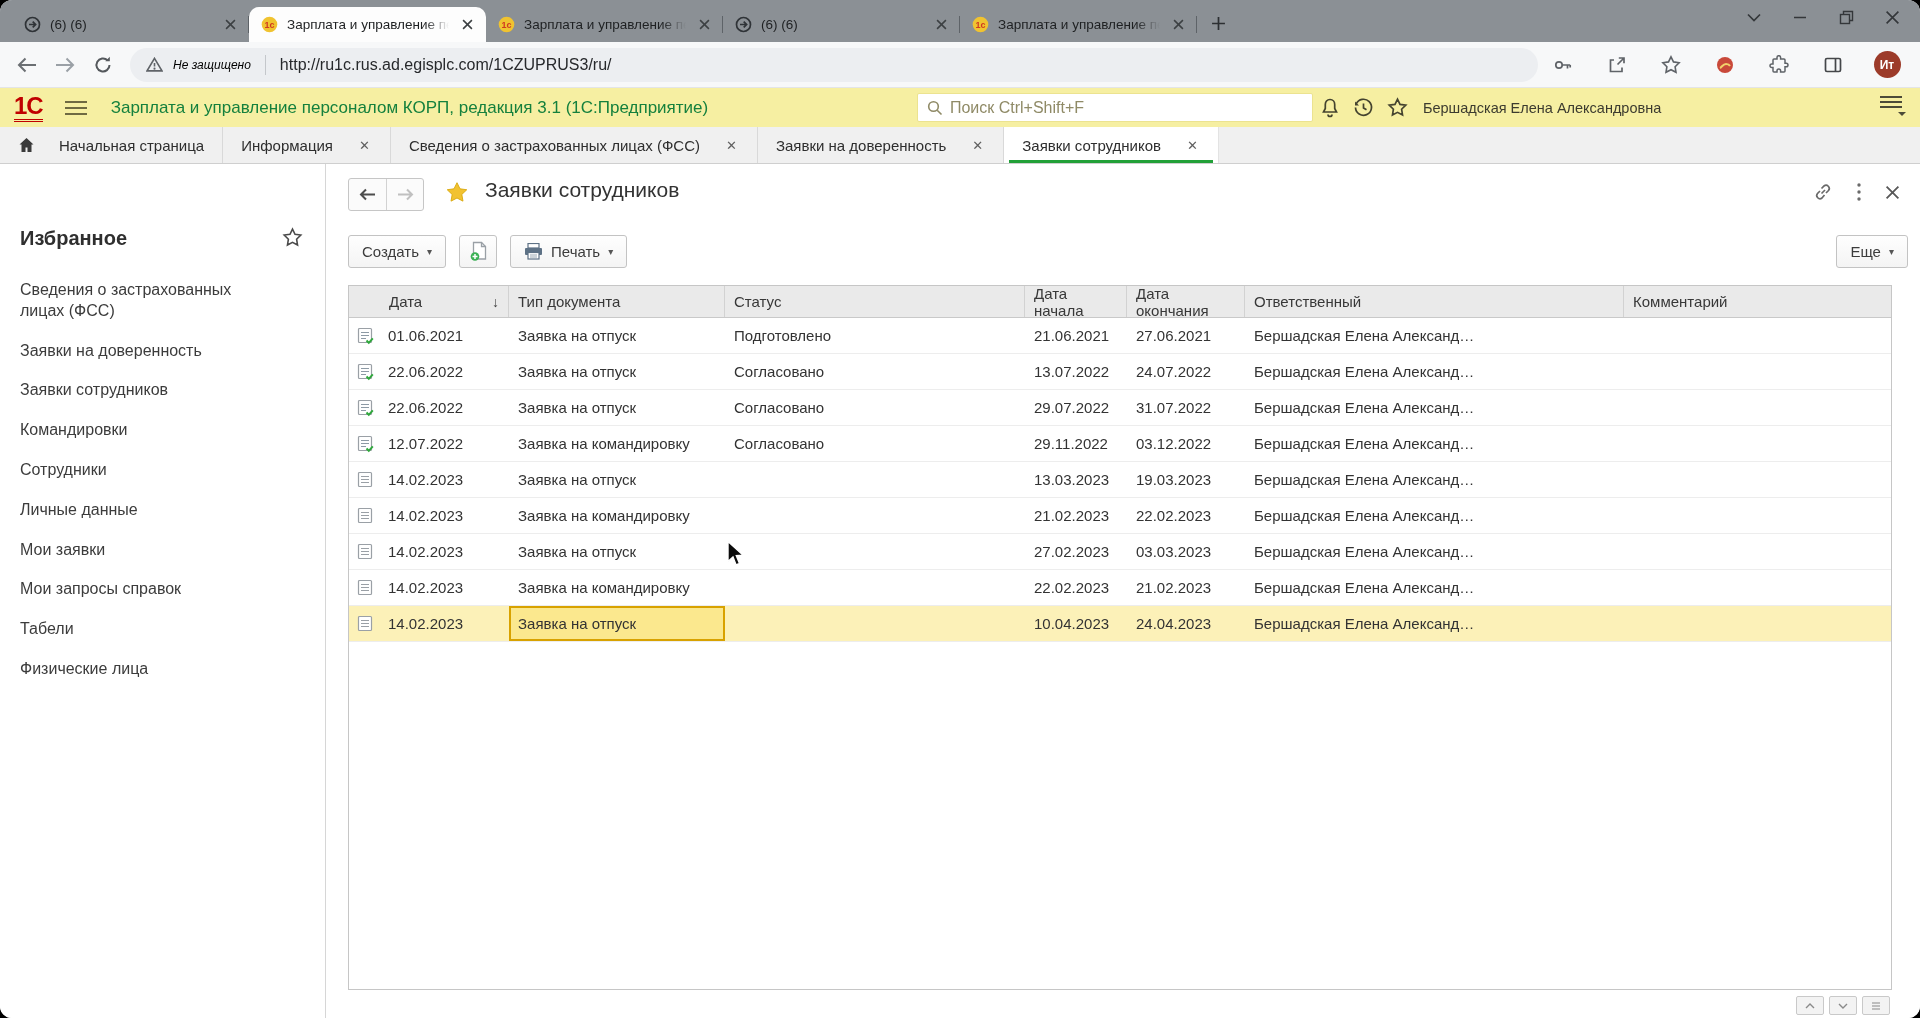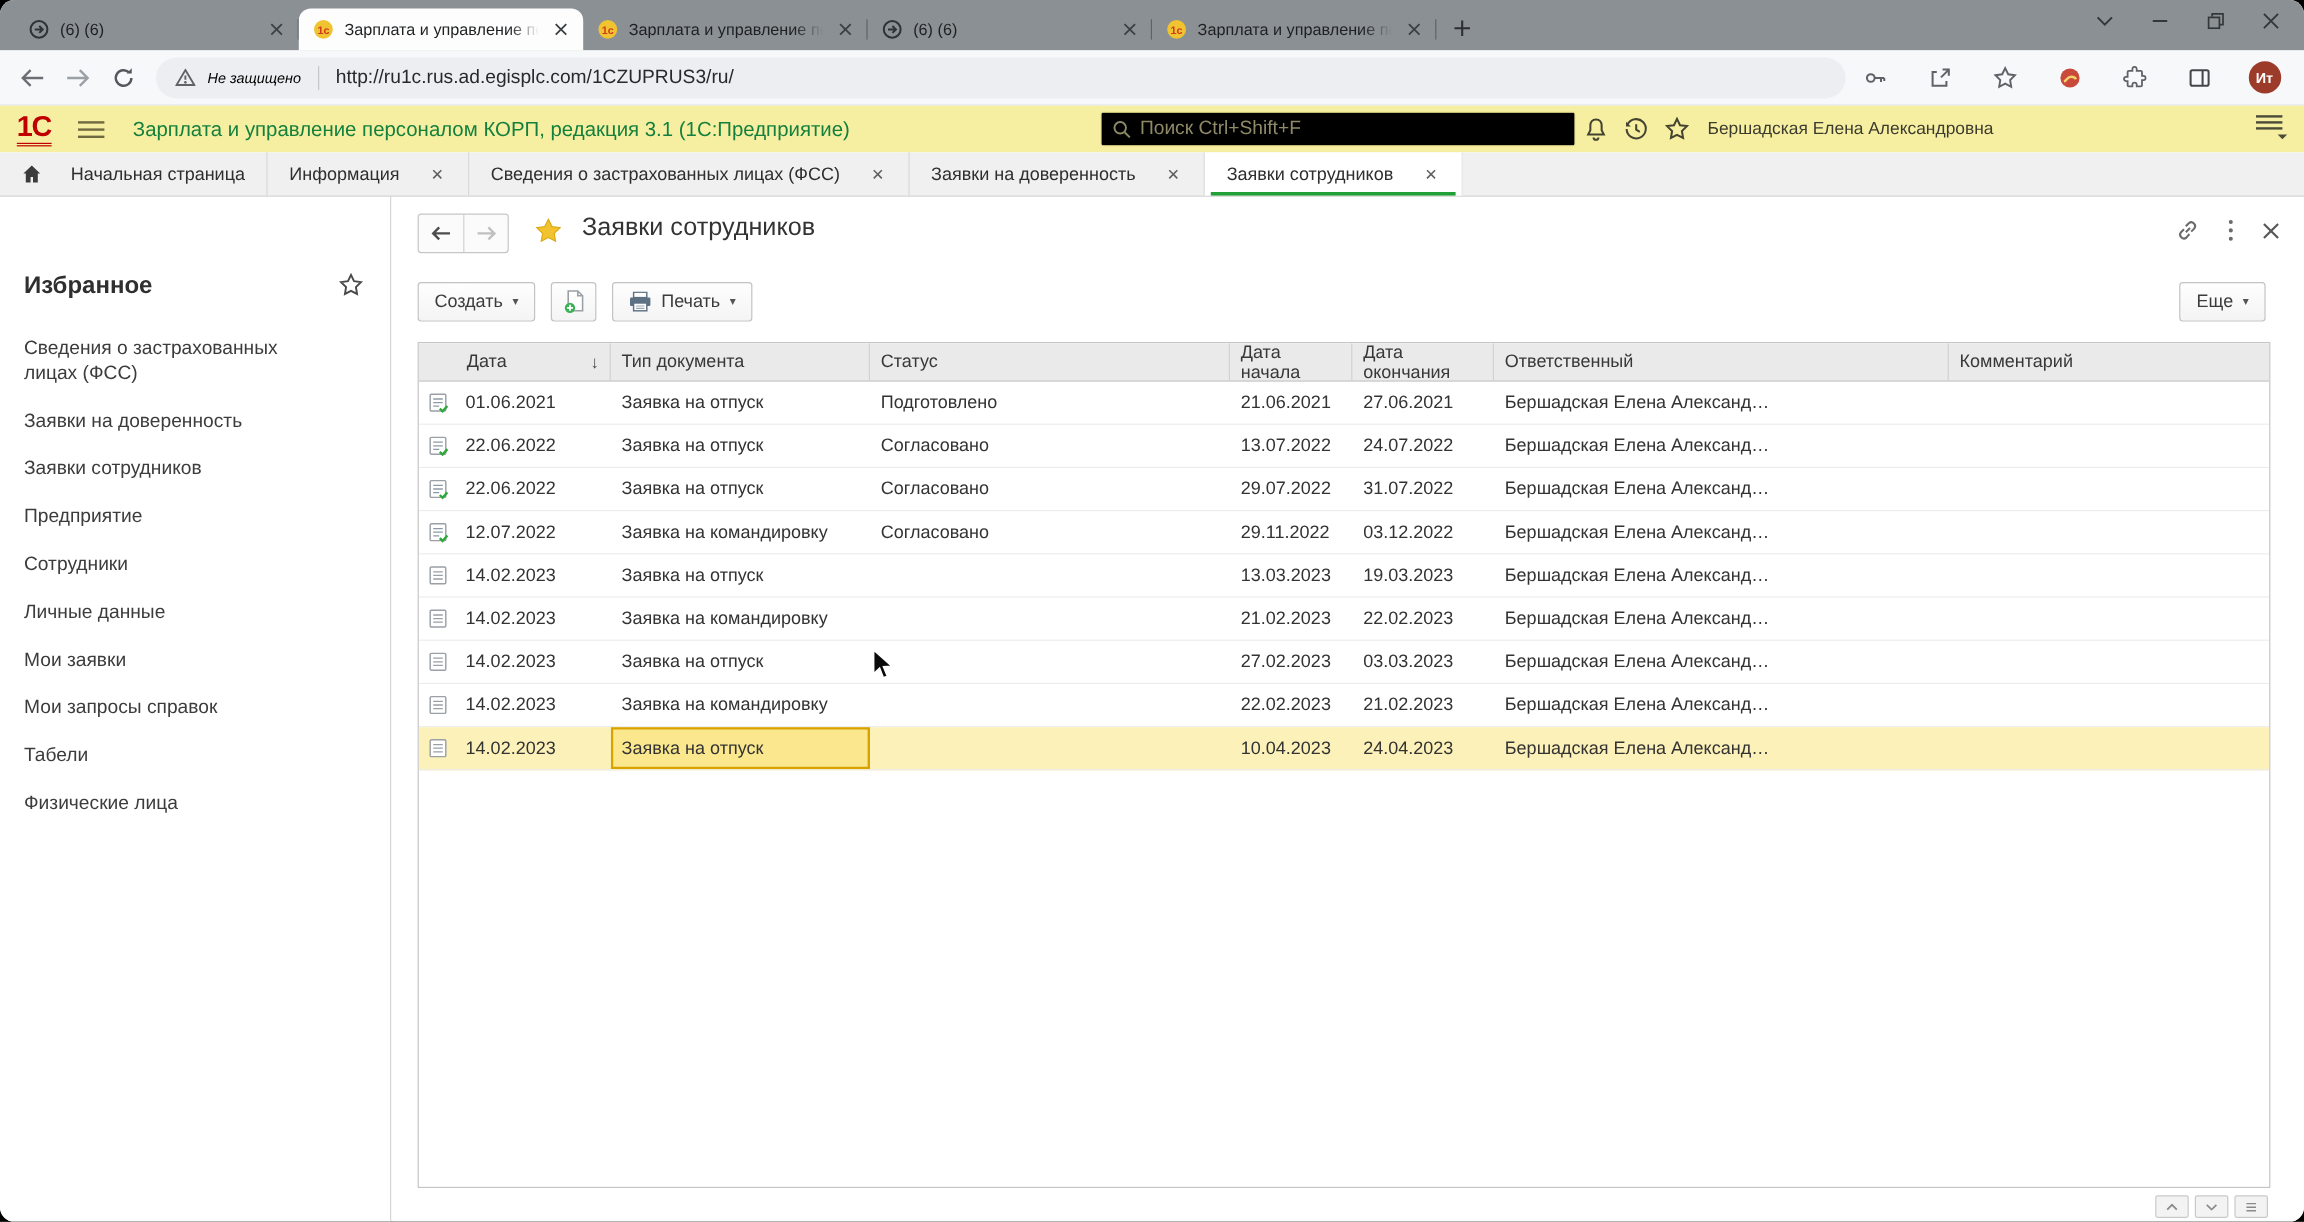--- a/index.html
+++ b/index.html
@@ -29,21 +29,21 @@
   .tb-ic { width:34px; height:34px; display:flex; align-items:center; justify-content:center; flex:0 0 auto; }
   .tb-right { display:flex; align-items:center; margin-left:8px; gap:20px;text-align:center; }
   .avatar { width:27px; height:27px; border-radius:50%; background:#9c3b2a; color:#fff; font-size:12px; font-weight:bold; display:flex; align-items:center; justify-content:center; }
 
   
   .appheader { position:absolute; left:0; top:88px; right:0; height:39px; background:#f6efa2; display:flex; align-items:center; padding:0 14px; }
   .logo1c { color:#c00000; font-weight:bold; font-size:24px; line-height:1; letter-spacing:-1px; border-bottom:3px double #c00000; padding-bottom:1px; margin-right:22px; }
   .burger { width:22px; display:flex; flex-direction:column; gap:4px; margin-right:24px; }
   .burger i { height:2px; background:#6f6a42; }
   .apptitle { font-size:17px; color:#15803d; white-space:nowrap; }
-  .appsearch { margin-left:auto; width:396px; height:29px; background:#000000; border:1px solid #ece390; border-radius:2px; display:flex; align-items:center; padding:0 9px; gap:7px; }
+  .appsearch { margin-left:auto; width:396px; height:29px; background:#ffffff; border:1px solid #ece390; border-radius:2px; display:flex; align-items:center; padding:0 9px; gap:7px; }
   .appsearch span { color:#8f8a66; font-size:16px; white-space:nowrap; }
   .hdr-ic { width:34px; height:30px; display:flex; align-items:center; justify-content:center; flex:0 0 auto; }
   .hdr-ic:first-of-type { margin-left:6px; }
   .username { font-size:14.5px; color:#3c3b2f; margin:0 6px 0 8px; white-space:nowrap; }
   .usermenu { margin-left:auto; width:30px; display:flex; flex-direction:column; align-items:center; gap:3px; }
   .usermenu i { height:2px; width:22px; background:#4c4b38; }
   .usermenu .dn { width:0; height:0; border:4px solid transparent; border-top-color:#4c4b38; align-self:flex-end; margin-top:1px; background:none; }
 
   
   .apptabs { position:absolute; left:0; top:127px; right:0; height:37px; background:#f0f0f0; border-bottom:1px solid #cfcfcf; display:flex; }
@@ -61,21 +61,21 @@
 
   
   .main { position:absolute; left:327px; top:164px; right:0; bottom:0; background:#fff; }
   .navgroup { position:absolute; left:21px; top:14px; display:flex; border:1px solid #c6c6c6; border-radius:3px; background:#fbfbfb; }
   .navgroup .nb { width:37px; height:31px; display:flex; align-items:center; justify-content:center; }
   .navgroup .nb + .nb { border-left:1px solid #d2d2d2; }
   .title-star { position:absolute; left:118px; top:17px; }
   .form-title { position:absolute; left:158px; top:14px; font-size:21px; color:#333; }
   .form-icons { position:absolute; right:20px; top:18px; display:flex; align-items:center; gap:24px; }
 
-  .cmdbar { position:absolute; left:21px; right:32px; top:70px; height:34px; display:flex; align-items:center; gap:13px; }
+  .cmdbar { position:absolute; left:21px; right:12px; top:70px; height:34px; display:flex; align-items:center; gap:13px; }
   .btn { height:33px; display:flex; align-items:center; gap:8px; padding:0 13px; border:1px solid #c3c3c3; border-radius:3px; background:linear-gradient(#fefefe,#f4f4f4); font-size:15px; color:#3c3c3c; }
   .btn .dd { font-size:10px; color:#555; }
   .btn.icon-only { width:38px; justify-content:center; padding:0; }
   .btn-more { margin-left:auto; }
 
   
   .tablewrap { position:absolute; left:21px; right:28px; top:121px; bottom:28px; border:1px solid #c6c6c6; overflow:hidden; }
   .thead { display:flex; height:32px; background:#eaeaea; border-bottom:1px solid #c9c9c9; font-size:15px; color:#383838; }
   .th { display:flex; align-items:center; padding:0 9px; border-right:1px solid #d2d2d2; flex:0 0 auto; }
   .th:last-child { border-right:none; flex:1 1 auto; }
@@ -351,21 +351,21 @@
       <span>
         <svg width="21" height="21" viewBox="0 0 20 20">
             <path d="M10 2l2.4 5 5.5.7-4 3.9.9 5.5-4.8-2.5-4.8 2.5.9-5.5-4-3.9L7.6 7z" fill="none" stroke="#4a4a4a" stroke-width="1.5"></path>
           </svg>
       </span>
     </div>
     <div class="sb-list" id="sblist">
         <div class="sb-item">Сведения о застрахованных лицах (ФСС)</div>
         <div class="sb-item">Заявки на доверенность</div>
         <div class="sb-item">Заявки сотрудников</div>
-        <div class="sb-item">Предприятие</div>
+        <div class="sb-item">Командировки</div>
         <div class="sb-item">Сотрудники</div>
         <div class="sb-item">Личные данные</div>
         <div class="sb-item">Мои заявки</div>
         <div class="sb-item">Мои запросы справок</div>
         <div class="sb-item">Табели</div>
         <div class="sb-item">Физические лица</div>
       </div>
   </div>
 
   <div class="main">

